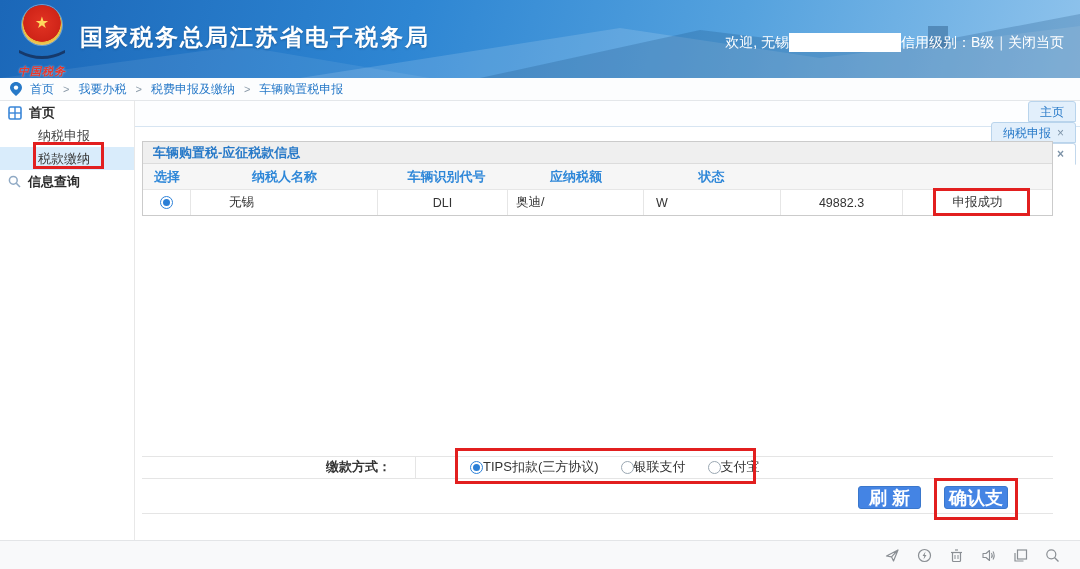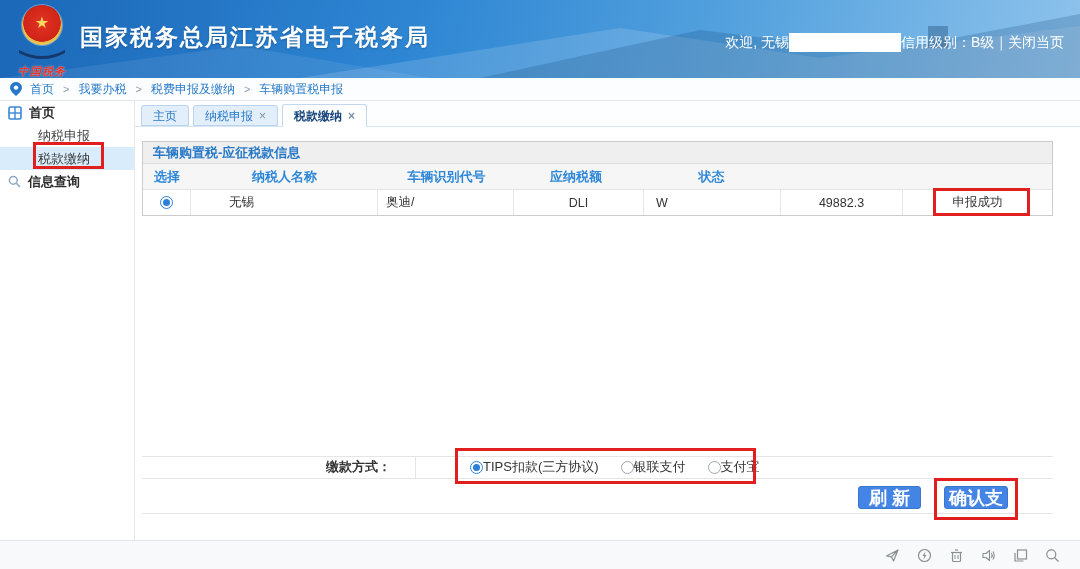--- a/index.html
+++ b/index.html
@@ -34,21 +34,21 @@
   
   #sidebar { position:absolute; left:0; top:101px; width:135px; height:439px; background:#fff;
     border-right:1px solid #e8e8e8; font-size:13px; }
   .side-row { height:23px; display:flex; align-items:center; cursor:pointer; }
   .side-top { font-weight:bold; color:#2b2b2b; padding-left:8px; gap:7px; }
   .side-sub { padding-left:38px; color:#444; }
   .side-sub.selected { background:#d9ecfb; color:#3a3a3a; }
 
   
   #tabstrip { position:absolute; left:135px; top:101px; width:945px; height:26px;
-    border-bottom:1px solid #d7e5f2; display:flex; align-items:flex-end; padding-left:6px; background:#fdfeff; }
+    border-bottom:1px solid #d7e5f2; display:flex; align-items:flex-end; padding-left:6px; background:#fdfeff;flex-direction:column; }
   .tab { height:21px; line-height:20px; padding:0 11px; margin-right:4px; font-size:12px; cursor:pointer;
     background:#e2effb; border:1px solid #b9d4ec; border-radius:3px 3px 0 0; color:#2779c8; display:flex; align-items:center; gap:6px; }
   .tab .x { color:#7d93a8; font-size:12px; cursor:pointer; }
   .tab.active { background:#fff; border-color:#c3d8ec; border-bottom-color:#fff; color:#17457c;
     font-weight:bold; height:23px; margin-bottom:-1px; }
 
   
   #panel { position:absolute; left:142px; top:141px; width:911px; border:1px solid #cbcbcb; background:#fff; }
   .panel-hd { height:22px; line-height:22px; background:#efefef; border-bottom:1px solid #dcdcdc;
     padding-left:10px; color:#2779c8; font-weight:bold; font-size:13px; }
@@ -181,22 +181,22 @@
     <div class="th w6">应纳税额</div>
     <div class="th w7">状态</div>
   </div>
   <div class="trow">
     <div class="td w1 ctr">
       <span class="radio">
           <span class="dot"></span>
         </span>
     </div>
     <div class="td w2" style="padding-left:38px;">无锡</div>
+    <div class="td w4 ctr">DLI</div>
     <div class="td w3" style="padding-left:8px;">奥迪/</div>
-    <div class="td w4 ctr">DLI</div>
     <div class="td w5" style="padding-left:12px;">W</div>
     <div class="td w6 ctr">49882.3</div>
     <div class="td w7 ctr">申报成功</div>
   </div>
 </div>
 
 <div class="hline" style="top:456px;"></div>
 <div id="pay-label">缴款方式：</div>
 <div id="pay-vsep"></div>
 <div id="pay-options">

